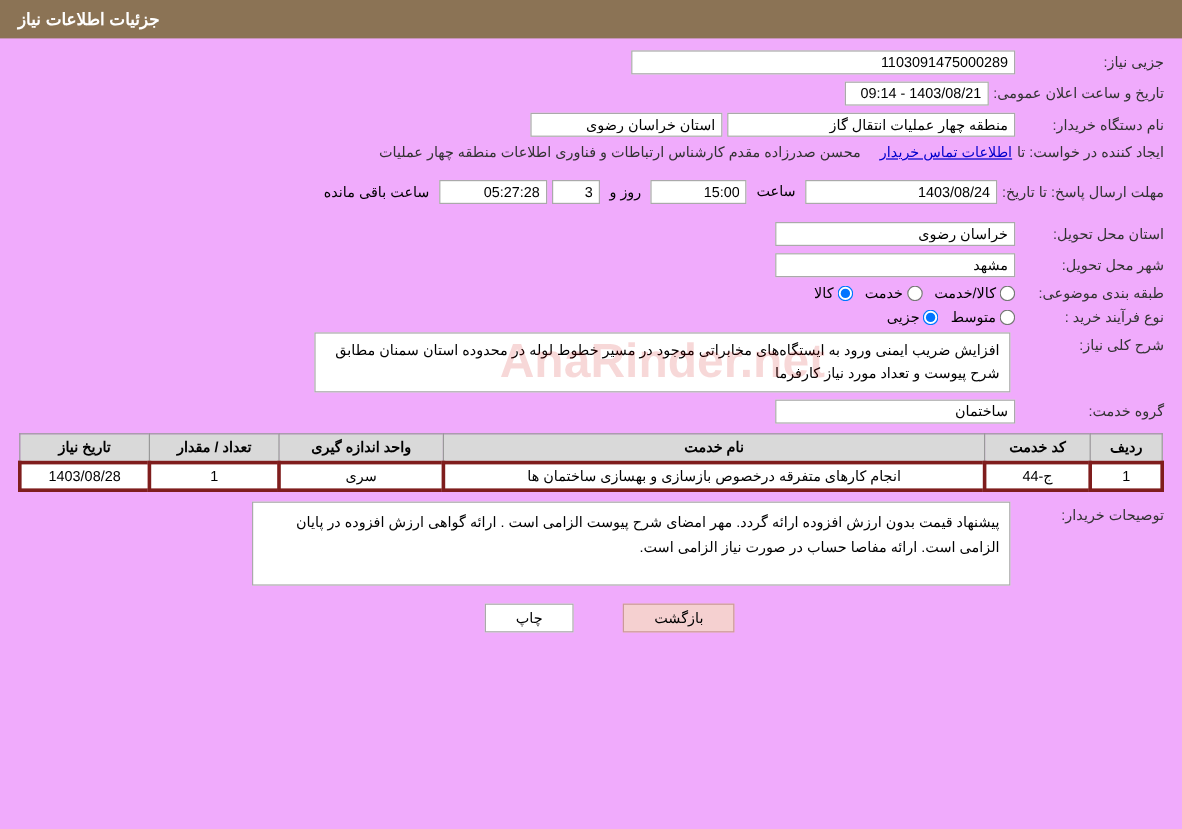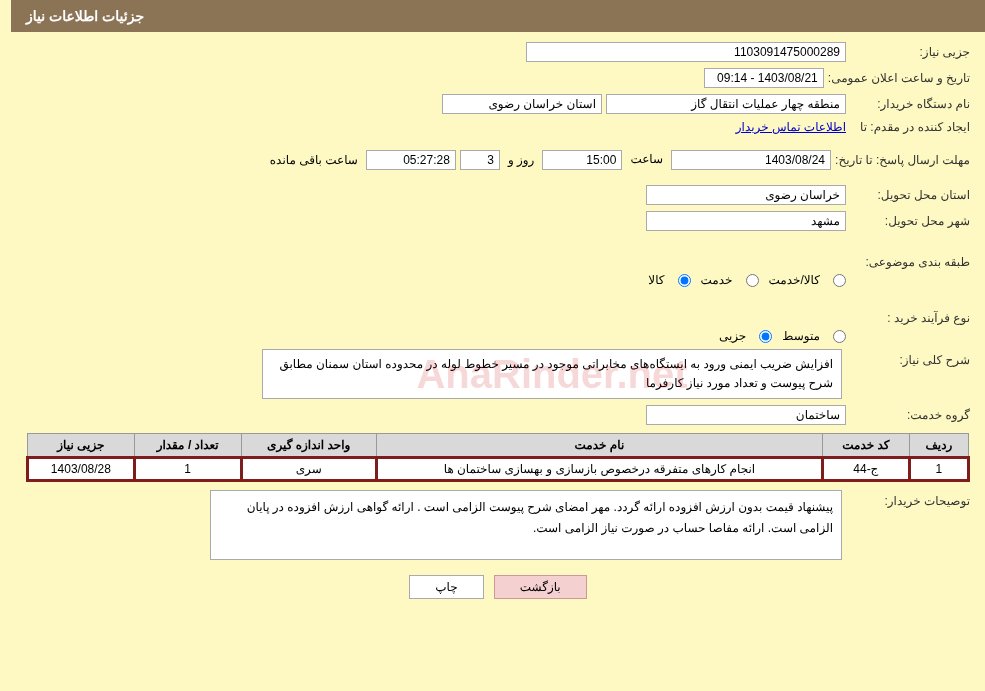--- a/index.html
+++ b/index.html
@@ -5,23 +5,22 @@
     * { box-sizing: border-box; margin: 0; padding: 0; }
     body {
       font-family: Tahoma, Arial, sans-serif;
       font-size: 12px;
       background: #f0f0f0;
       direction: rtl;
     }
     .page-wrapper {
       width: 985px;
       min-height: 691px;
-      background: #fef9c3;
+      background: #f0abfc;
       margin: 0 auto;
-      padding-left: 11px;
     }
     .header-bar {
       background: #8B7355;
       color: #fff;
       text-align: left;
       padding: 8px 15px;
       font-size: 14px;
       font-weight: bold;
     }
     .content-area {
@@ -115,39 +114,39 @@
       margin-top: 15px;
       margin-bottom: 10px;
     }
     .btn {
       padding: 4px 25px;
       font-size: 12px;
       font-family: Tahoma, Arial, sans-serif;
       cursor: pointer;
       border: 1px solid #999;
       background: #e8e8e8;
+      margin-left: 31px;
     }
     .btn-print {
       background: #fff;
       border: 1px solid #aaa;
     }
     .btn-back {
       background: #f5d0d0;
       border: 1px solid #cc9999;
     }
     .radio-group {
       display: flex;
       gap: 10px;
       align-items: center;
     }
     .radio-item {
       display: flex;
       align-items: center;
-      gap: 13px;
-      margin-top: 36px;
+      gap: 3px;
     }
     .divider-row {
       display: flex;
       align-items: flex-start;
       gap: 8px;
       margin-bottom: 6px;
     }
     .watermark {
       position: absolute;
       top: 50%;
@@ -181,22 +180,23 @@
       <input class="input-box input-small" type="text" value="1403/08/21 - 09:14" readonly="" style="">
     </div>
 
     <div class="row">
       <span class="label">نام دستگاه خریدار:</span>
       <input class="input-box" style="width: 240px;" type="text" value="منطقه چهار عملیات انتقال گاز" readonly="">
       <input class="input-box" style="width: 160px;" type="text" value="استان خراسان رضوی" readonly="">
     </div>
 
     <div class="row">
-      <span class="label">ایجاد کننده در مقدم: تا</span>
+      <span class="label">ایجاد کننده در خواست: تا</span>
       <span class="link-blue">اطلاعات تماس خریدار</span>
+      <span style="font-size:12px; color:#333;">محسن صدرزاده مقدم کارشناس ارتباطات و فناوری اطلاعات منطقه چهار عملیات</span>
     </div>
 
     <div class="row">
       <span class="label">مهلت ارسال پاسخ: تا تاریخ:</span>
       <input class="input-box input-date" type="text" value="1403/08/24" readonly="" style="">
       <span style="margin:12px 4px;font-family:Liberation Serif, serif;">ساعت</span>
       <input class="input-box input-xsmall" type="text" value="15:00" readonly="" style="">
       <span style="margin:0 4px;">روز و</span>
       <input class="input-box" style="width: 40px;" type="text" value="3" readonly="">
       <input class="input-box" style="width: 90px;" type="text" value="05:27:28" readonly="">
@@ -263,21 +263,21 @@
 
     <div class="table-container">
       <table>
         <thead>
           <tr>
             <th>ردیف</th>
             <th>کد خدمت</th>
             <th>نام خدمت</th>
             <th>واحد اندازه گیری</th>
             <th>تعداد / مقدار</th>
-            <th>جزیی نیاز</th>
+            <th>تاریخ نیاز</th>
           </tr>
         </thead>
         <tbody id="services-tbody">
         <tr>
               <td>1</td>
               <td>ج-44</td>
               <td>انجام کارهای متفرقه درخصوص بازسازی و بهسازی ساختمان ها</td>
               <td>سری</td>
               <td>1</td>
               <td>1403/08/28</td>

